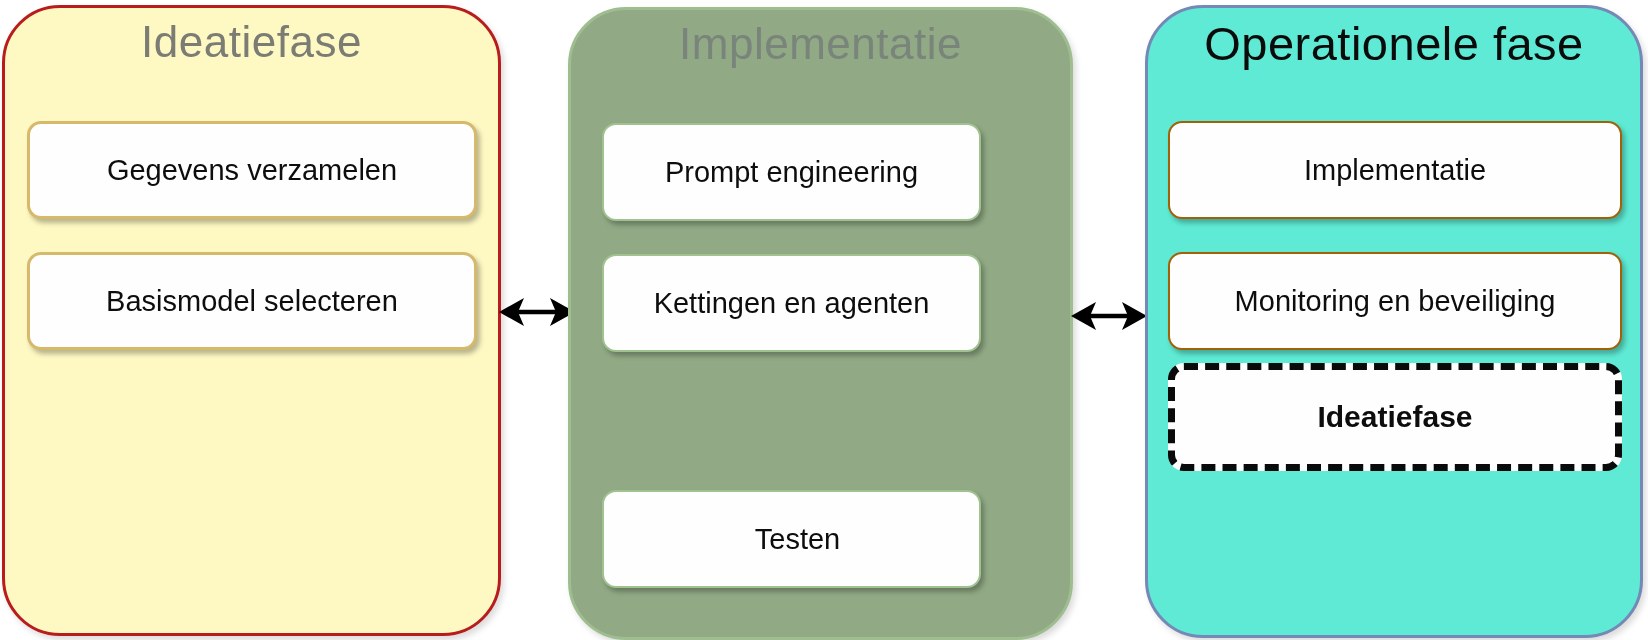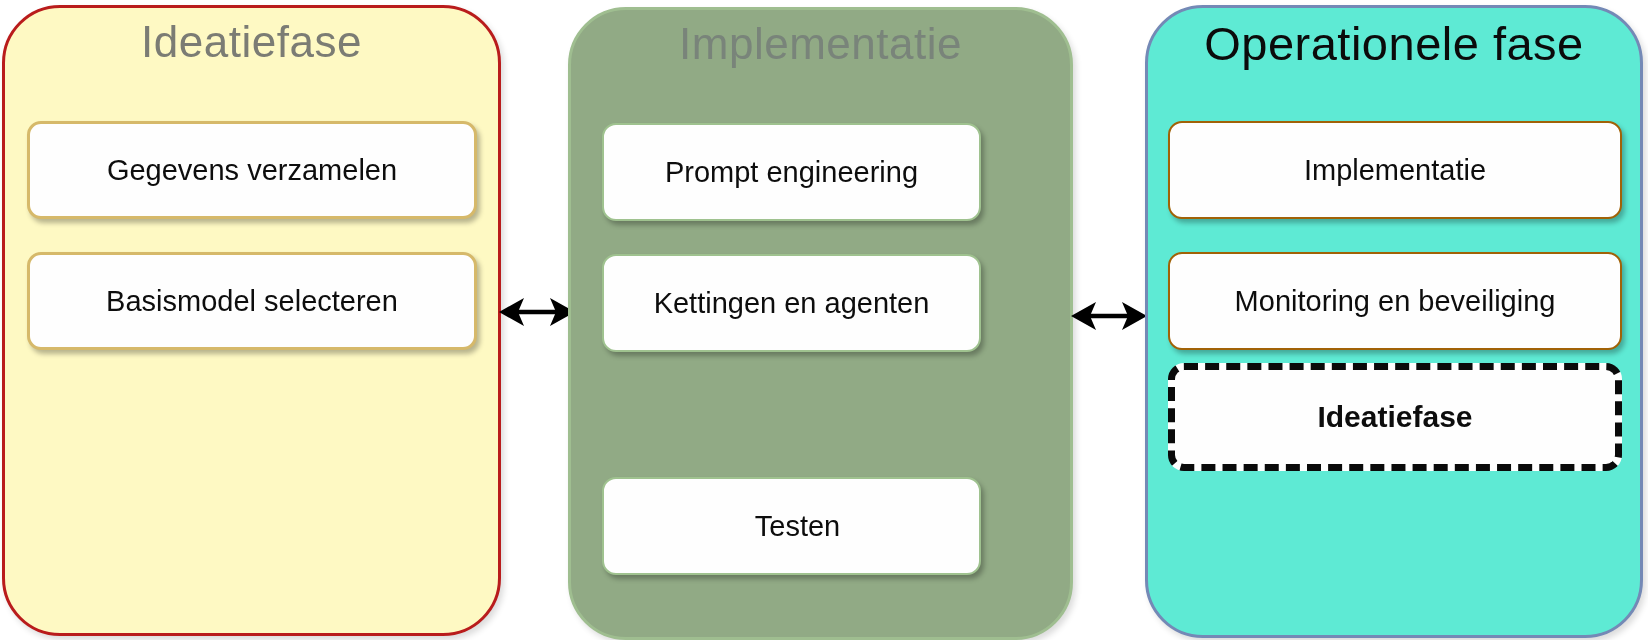--- a/index.html
+++ b/index.html
@@ -56,21 +56,21 @@
     font-size:29px;
     color:#0d0d0d;
     box-shadow:3px 4px 5px rgba(0,0,0,0.28);
   }
   .panel-ideatie .box{left:22px;width:450px;border:3px solid #d6b96a;}
   .panel-ontwikkel .box{left:31px;width:379px;border:2px solid #9fc28f;}
   .panel-operationeel .box{left:20px;width:454px;border:2px solid #a16207;}
   .r1{top:113px;}
   .r2{top:244px;}
   .r3{top:359px;}
-  .r4{top:467px;padding-left:12px;}
+  .r4{top:480px;padding-left:12px;}
   .box-dashed{
     top:355px;
     height:108px;
     border:7px dashed #0a0a0a !important;
     border-radius:16px;
     font-weight:bold;
     font-size:30px;
     box-shadow:none;
   }
   .arrow{

